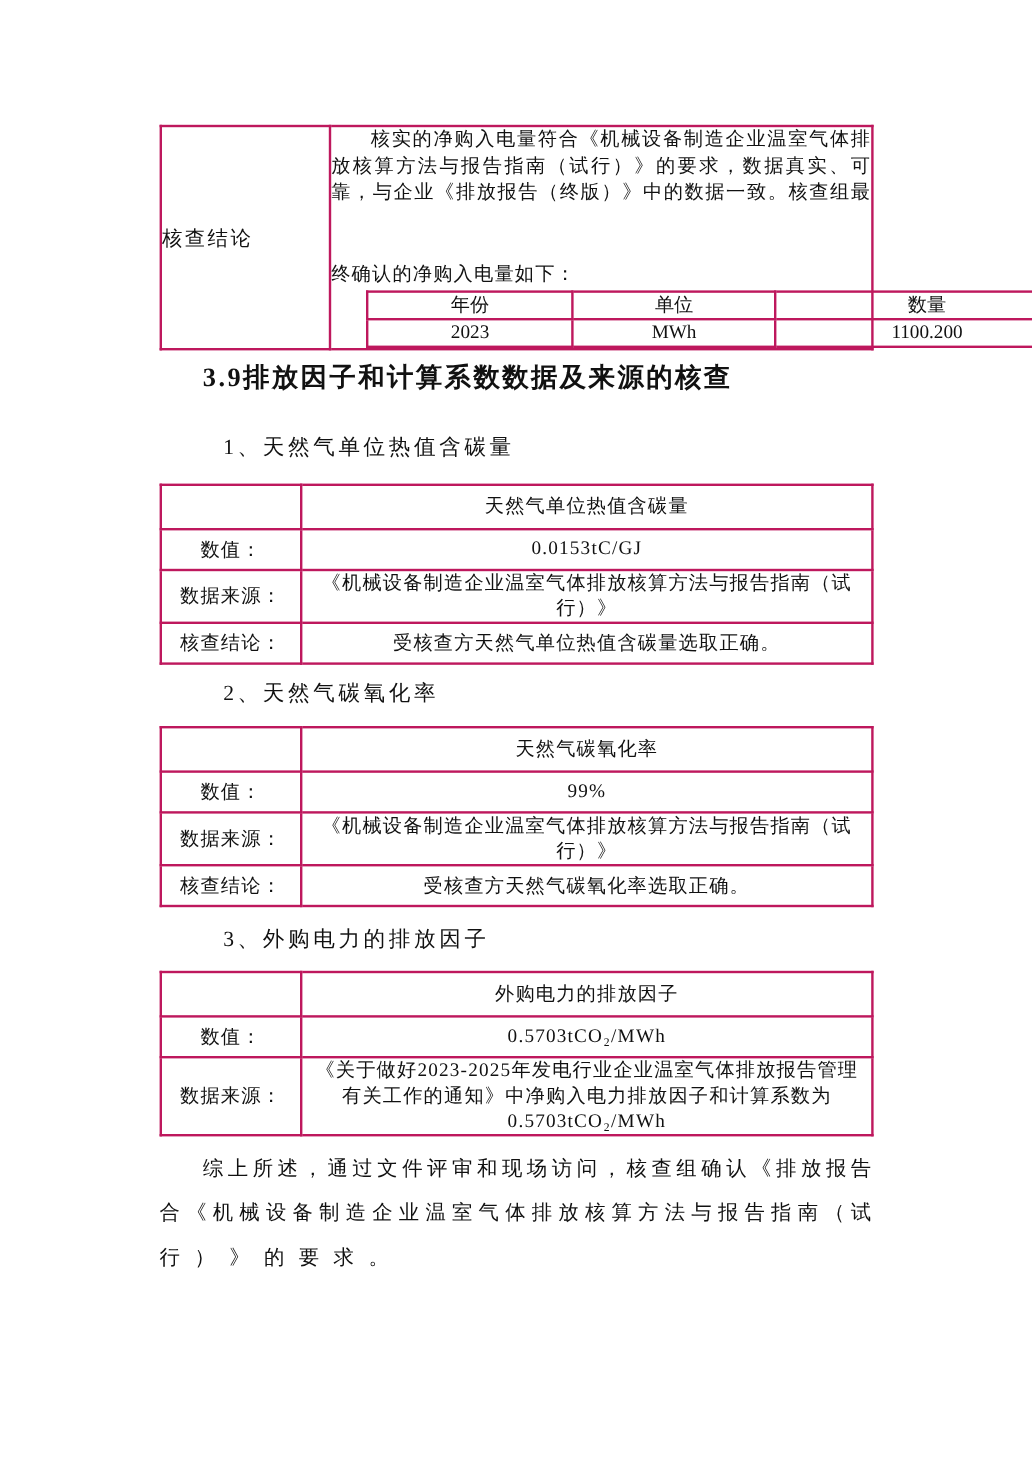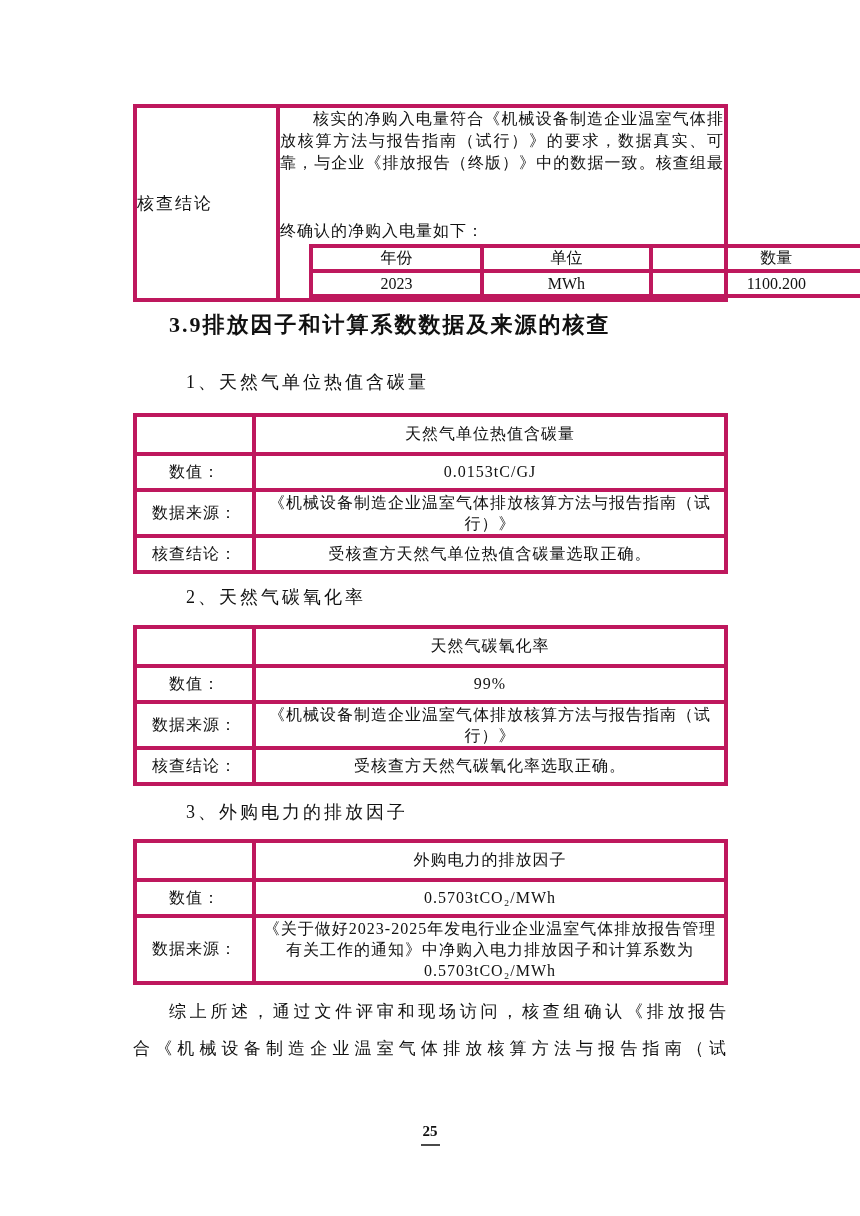--- a/index.html
+++ b/index.html
@@ -8,21 +8,21 @@
     background: #ffffff;
     font-family: "Liberation Serif", "DejaVu Serif", serif;
     color: #111;
     overflow: hidden;
   }
   .page { position: relative; width: 860px; height: 1216px; background: #fff; }
   .content { position: absolute; left: 133px; top: 104px; width: 595px; }
 
   
   table.tbl { border-collapse: collapse; table-layout: fixed; width: 595px; }
-  table.tbl td { border: 4px solid #be185d; vertical-align: middle; padding: 0; font-family: Liberation Serif, serif; }
+  table.tbl td { border: 2px solid #be185d; vertical-align: middle; padding: 0; font-family: Liberation Serif, serif; }
 
   
   .outer-tbl { height: 137px; }
   .outer-label-col { width: 139px; text-align: left; font-size: 17px; letter-spacing: 2px; }
   .outer-body { padding: 2px 3px 1px 4px; vertical-align: top; }
   .jline {
     font-size: 16px; line-height: 22px; height: 22px;
     letter-spacing: 1px;
     text-align: justify; text-align-last: justify;
     overflow: hidden; white-space: nowrap;
@@ -182,21 +182,18 @@
           <div class="src-line">有关工作的通知》中净购入电力排放因子和计算系数为</div>
           <div class="src-line">0.5703tCO₂/MWh</div>
         </td>
       </tr>
     </tbody>
       </table>
 
     <div class="summary">
       <div class="sline first">综上所述，通过文件评审和现场访问，核查组确认《排放报告</div>
       <div class="sline">合《机械设备制造企业温室气体排放核算方法与报告指南（试</div>
+      <div class="sline lastline">行）》的要求。</div>
     </div>
 
   </div>
 
-  <div class="footer">
-    <div class="page-number">25</div>
-    <div class="footer-rule"></div>
-  </div>
 </div>
 
 </body></html>

